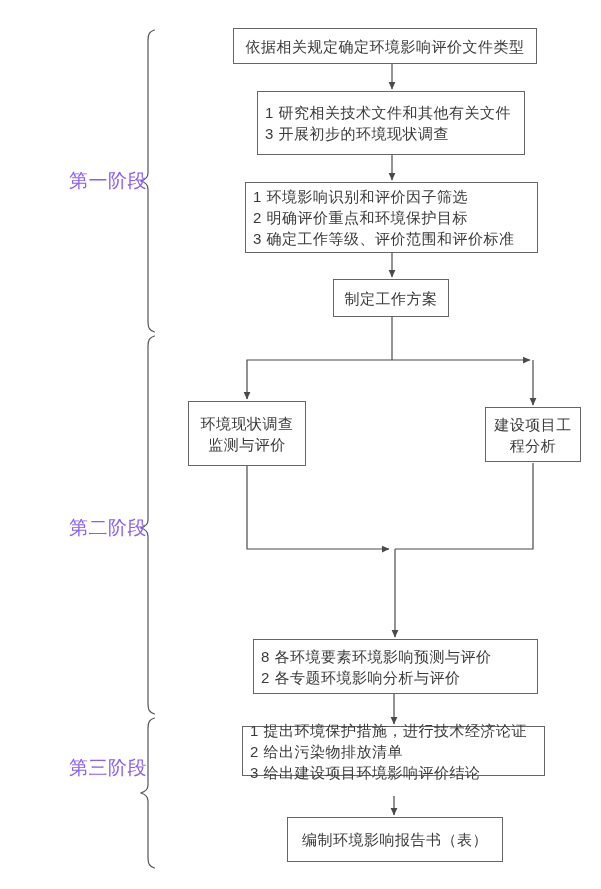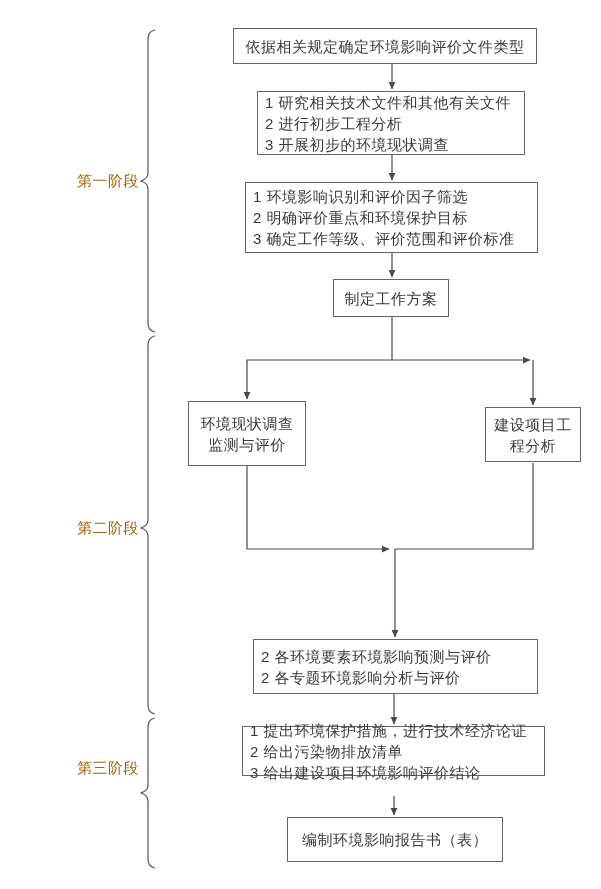--- a/index.html
+++ b/index.html
@@ -45,24 +45,24 @@
     padding-left: 7px;
     padding-right: 4px;
   }
   .ln {
     white-space: nowrap;
   }
   .stage-label {
     position: absolute;
     width: 70px;
     text-align: right;
-    font-size: 15px;
+    font-size: 19px;
     letter-spacing: 0.5px;
     line-height: 20px;
-    color: #a16207;
+    color: #8b5cf6;
     white-space: nowrap;
   }
 </style>
 </head>
 <body>
 
 <div class="canvas">
 
   <svg class="layer" width="601" height="889" viewBox="0 0 601 889">
     <defs>
@@ -108,21 +108,20 @@
   <div class="stage-label" style="left:69px; top:171px;">第一阶段</div>
   <div class="stage-label" style="left:69px; top:518px;">第二阶段</div>
   <div class="stage-label" style="left:69px; top:758px;">第三阶段</div>
 
   <div class="box center" style="left:233px; top:28px; width:304px; height:36px;">
     <div class="ln">依据相关规定确定环境影响评价文件类型</div>
   </div>
 
   <div class="box list" style="left:257px; top:91px; width:268px; height:64px;">
     <div class="ln">1 研究相关技术文件和其他有关文件</div>
-    <div class="ln">2 进行初步工程分析</div>
     <div class="ln">3 开展初步的环境现状调查</div>
   </div>
 
   <div class="box list" style="left:245px; top:182px; width:293px; height:71px;">
     <div class="ln">1 环境影响识别和评价因子筛选</div>
     <div class="ln">2 明确评价重点和环境保护目标</div>
     <div class="ln">3 确定工作等级、评价范围和评价标准</div>
   </div>
 
   <div class="box center" style="left:333px; top:279px; width:116px; height:38px;">
@@ -133,21 +132,21 @@
     <div class="ln">环境现状调查</div>
     <div class="ln">监测与评价</div>
   </div>
 
   <div class="box center" style="left:485px; top:407px; width:96px; height:55px;">
     <div class="ln">建设项目工</div>
     <div class="ln">程分析</div>
   </div>
 
   <div class="box list" style="left:253px; top:639px; width:285px; height:55px;">
-    <div class="ln">2 各环境要素环境影响预测与评价</div>
+    <div class="ln">8 各环境要素环境影响预测与评价</div>
     <div class="ln">2 各专题环境影响分析与评价</div>
   </div>
 
   <div class="box list" style="left:242px; top:726px; width:303px; height:50px;">
     <div class="ln">1 提出环境保护措施，进行技术经济论证</div>
     <div class="ln">2 给出污染物排放清单</div>
     <div class="ln">3 给出建设项目环境影响评价结论</div>
   </div>
 
   <div class="box center" style="left:287px; top:817px; width:216px; height:45px;">

